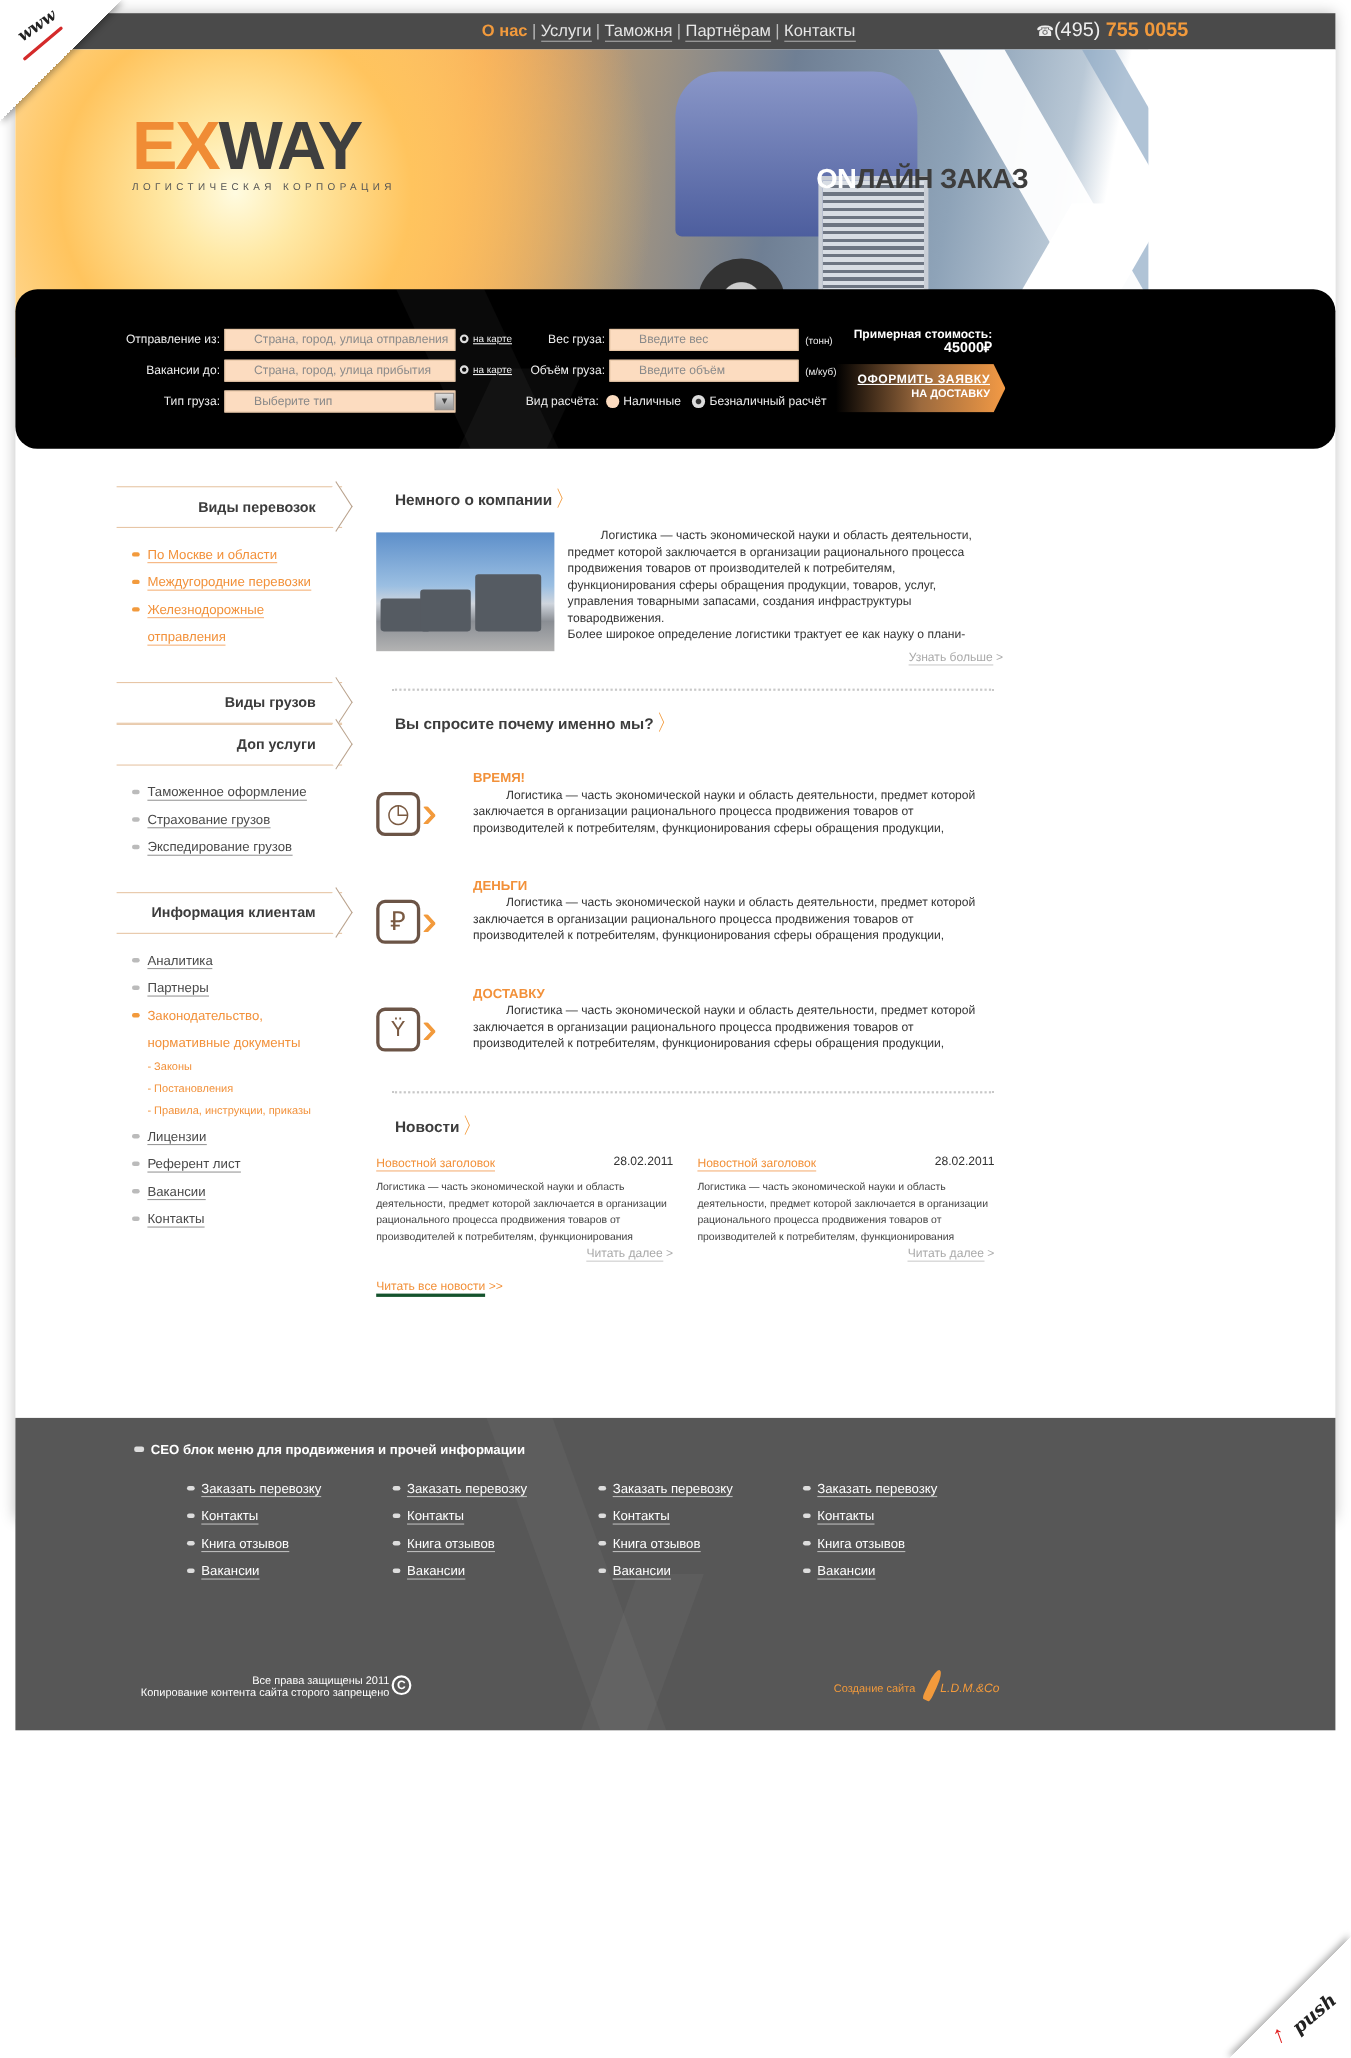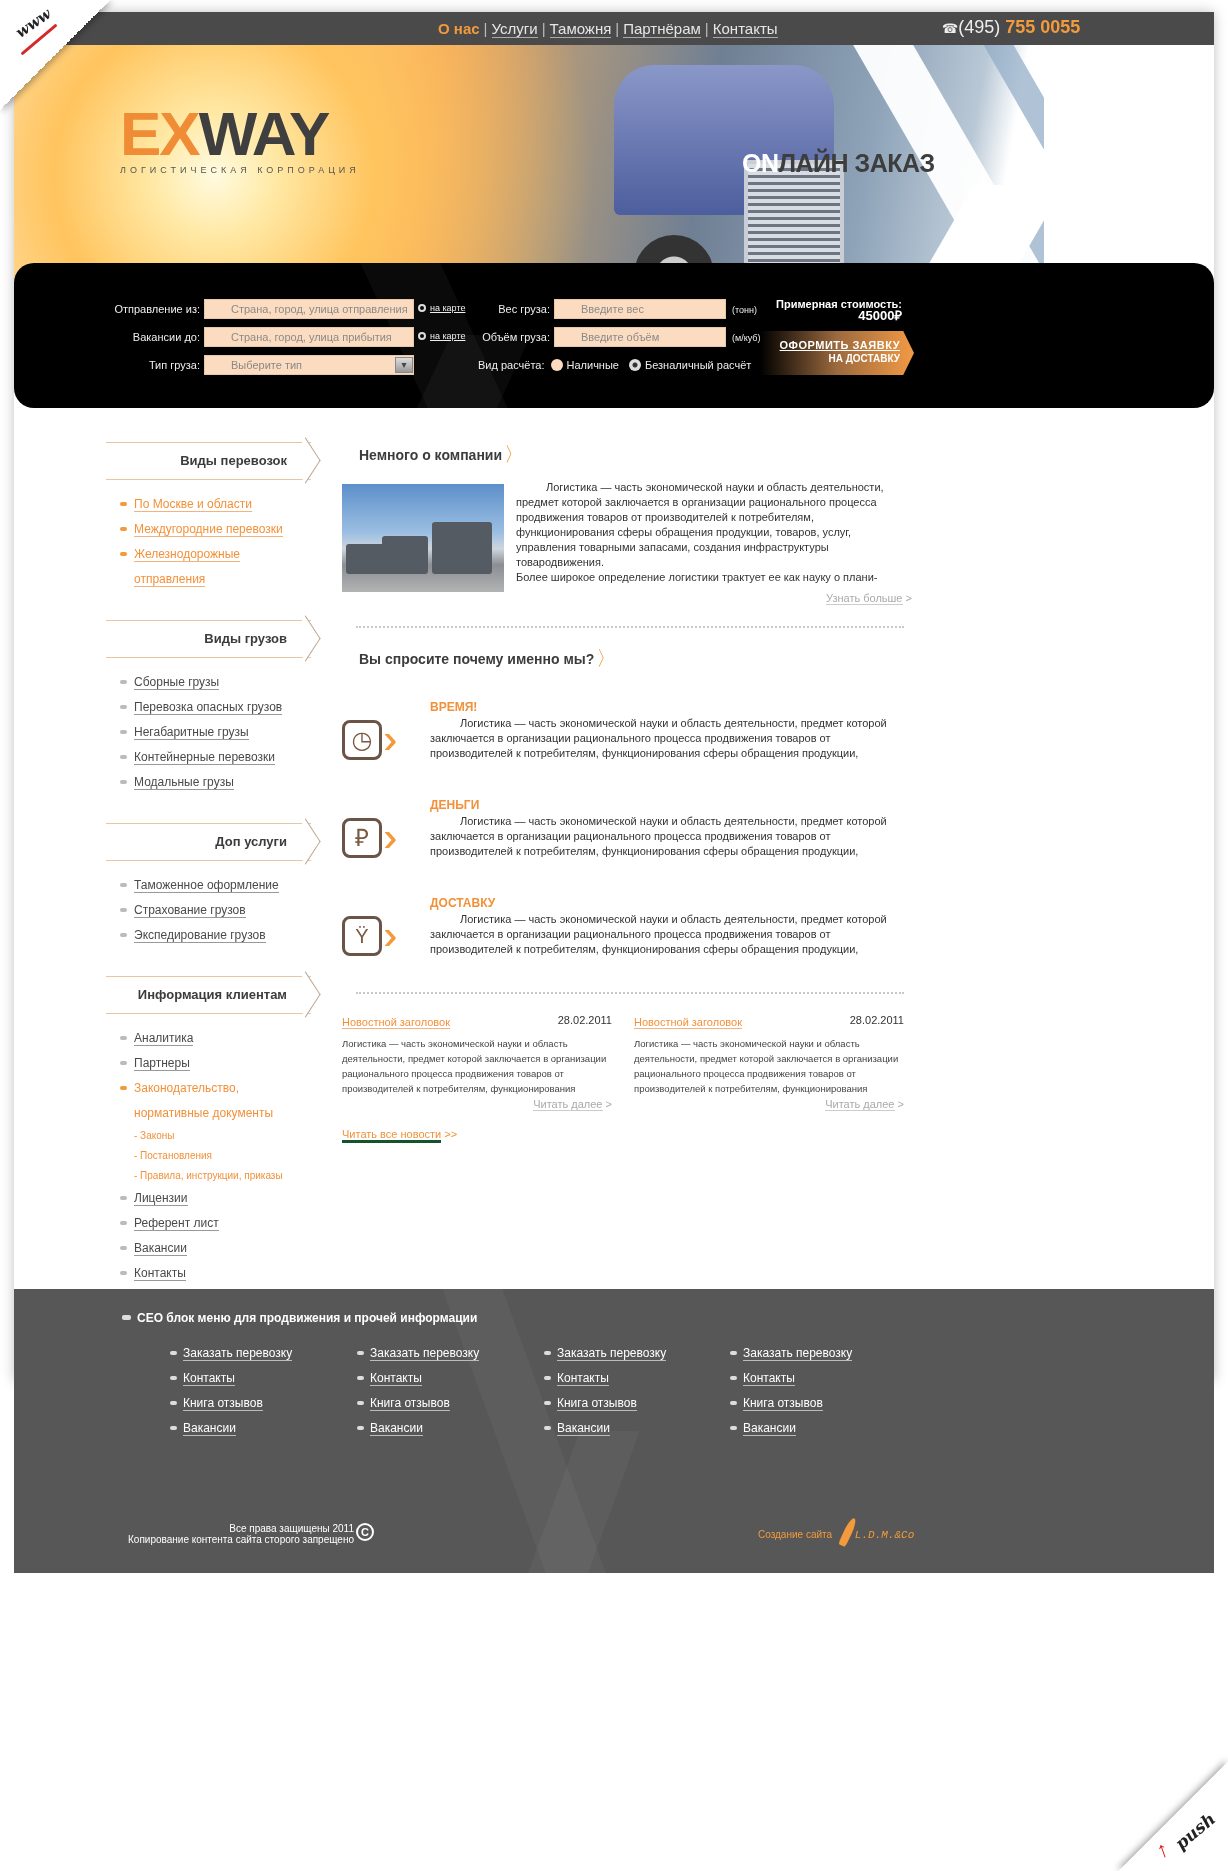--- a/index.html
+++ b/index.html
@@ -141,21 +141,21 @@
   .footer .fd2 { left: 540px; top: 142px; height: 142px; transform: skewX(-20deg); }
   .ft-title { position: absolute; left: 108px; top: 22px; font-size: 12px; font-weight: bold; color: #fff; }
   .ft-title::before { content: ""; display: inline-block; width: 9px; height: 5px; background: #ddd; border-radius: 2px; margin-right: 6px; vertical-align: 2px; }
   .ft-col { position: absolute; top: 52px; list-style: none; }
   .ft-col li { font-size: 12px; line-height: 25px; color: #fff; }
   .ft-col li::before { content: ""; display: inline-block; width: 7px; height: 4px; background: #ddd; border-radius: 2px; margin-right: 6px; vertical-align: 2px; }
   .ft-col li a { color: #fff; text-decoration: none; border-bottom: 1px solid #bbb; }
   .copy { position: absolute; left: 108px; top: 234px; width: 232px; text-align: right; font-size: 10px; line-height: 11px; color: #fff; }
   .copy-sign { position: absolute; left: 342px; top: 234px; width: 18px; height: 18px; border: 2px solid #fff; border-radius: 50%; color: #fff; font-size: 11px; text-align: center; line-height: 14px; font-weight: bold; }
   .credit { position: absolute; left: 744px; top: 240px; font-size: 10px; color: #f29a3c; }
-  .credit .brand { font-family: Liberation Mono, monospace; font-style: italic; font-size: 11px; margin-left: 20px; }
+  .credit .brand { font-family: Liberation Sans, sans-serif; font-style: italic; font-size: 11px; margin-left: 20px; }
   .credit .feather { position: absolute; left: 86px; top: -12px; width: 8px; height: 30px; background: #f29a3c; border-radius: 50% 50% 20% 20%; transform: rotate(25deg); }
 </style>
 </head>
 <body>
 
 <div class="corner-www">
   <span>www</span>
     <i></i>
 </div>
 <div class="corner-push">
@@ -248,27 +248,20 @@
   <div class="side">
     <div class="side-head"><span>Виды перевозок</span></div>
     <ul class="side-list">
       <li class="orange"><a href="#">По Москве и области</a></li>
       <li class="orange"><a href="#">Междугородние перевозки</a></li>
       <li class="orange"><a href="#">Железнодорожные</a></li>
       <li class="orange cont"><a href="#">отправления</a></li>
     </ul>
 
     <div class="side-head"><span>Виды грузов</span></div>
-    <ul class="side-list">
-      <li><a href="#">Сборные грузы</a></li>
-      <li><a href="#">Перевозка опасных грузов</a></li>
-      <li><a href="#">Негабаритные грузы</a></li>
-      <li><a href="#">Контейнерные перевозки</a></li>
-      <li><a href="#">Модальные грузы</a></li>
-    </ul>
 
     <div class="side-head"><span>Доп услуги</span></div>
     <ul class="side-list">
       <li><a href="#">Таможенное оформление</a></li>
       <li><a href="#">Страхование грузов</a></li>
       <li><a href="#">Экспедирование грузов</a></li>
     </ul>
 
     <div class="side-head"><span>Информация клиентам</span></div>
     <ul class="side-list">
@@ -319,20 +312,21 @@
     </div>
     <div class="why">
       <div class="ic" style="font-size:20px">Ÿ</div>
       <div class="arr">››</div>
       <h4>ДОСТАВКУ</h4>
       <p>Логистика — часть экономической науки и область деятельности, предмет которой заключается в организации рационального процесса продвижения товаров от производителей к потребителям, функционирования сферы обращения продукции,</p>
     </div>
 
     <div class="dots" style="margin-top:6px"></div>
 
+    <div class="sec-title"><span>Новости</span><span class="chev">〉</span></div>
     <div class="news">
       <div class="news-item" style="left:0;">
         <a href="#" class="nt">Новостной заголовок</a>
         <span class="nd">28.02.2011</span>
         <p>Логистика — часть экономической науки и область деятельности, предмет которой заключается в организации рационального процесса продвижения товаров от производителей к потребителям, функционирования</p>
         <div class="rm"><a href="#">Читать далее</a> <span>&gt;</span></div>
       </div>
       <div class="news-item" style="left:292px;">
         <a href="#" class="nt">Новостной заголовок</a>
         <span class="nd">28.02.2011</span>

